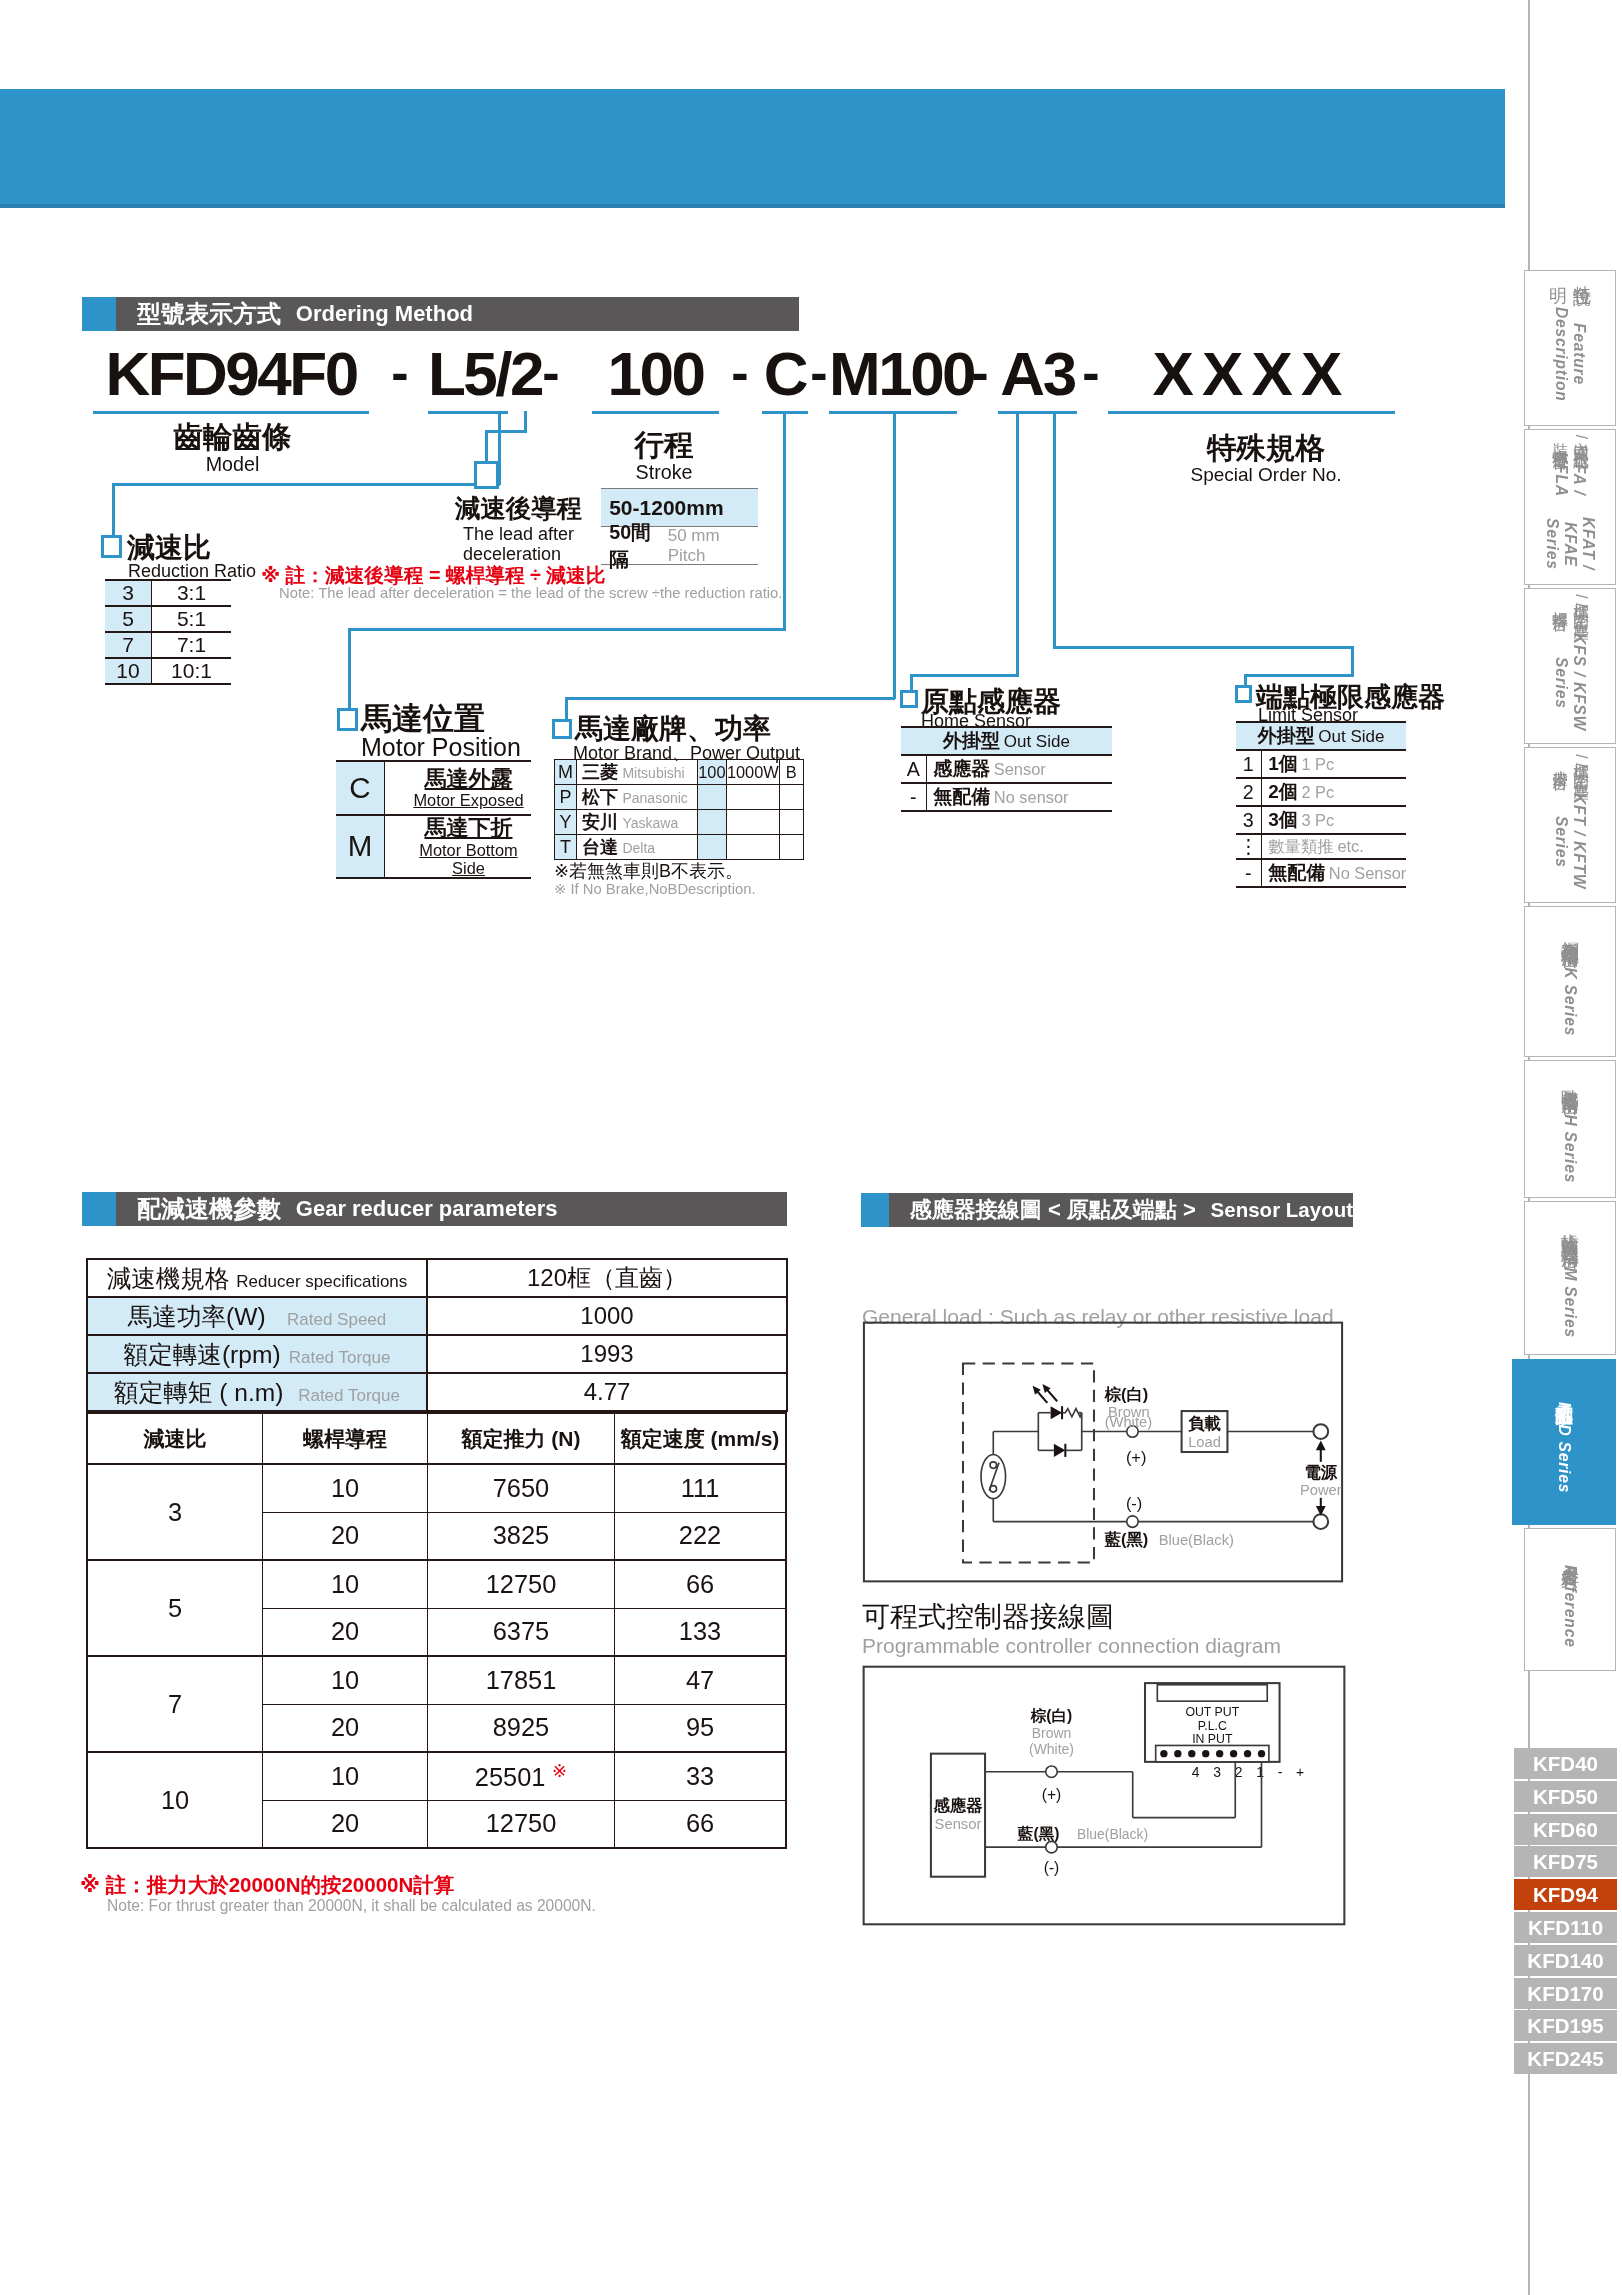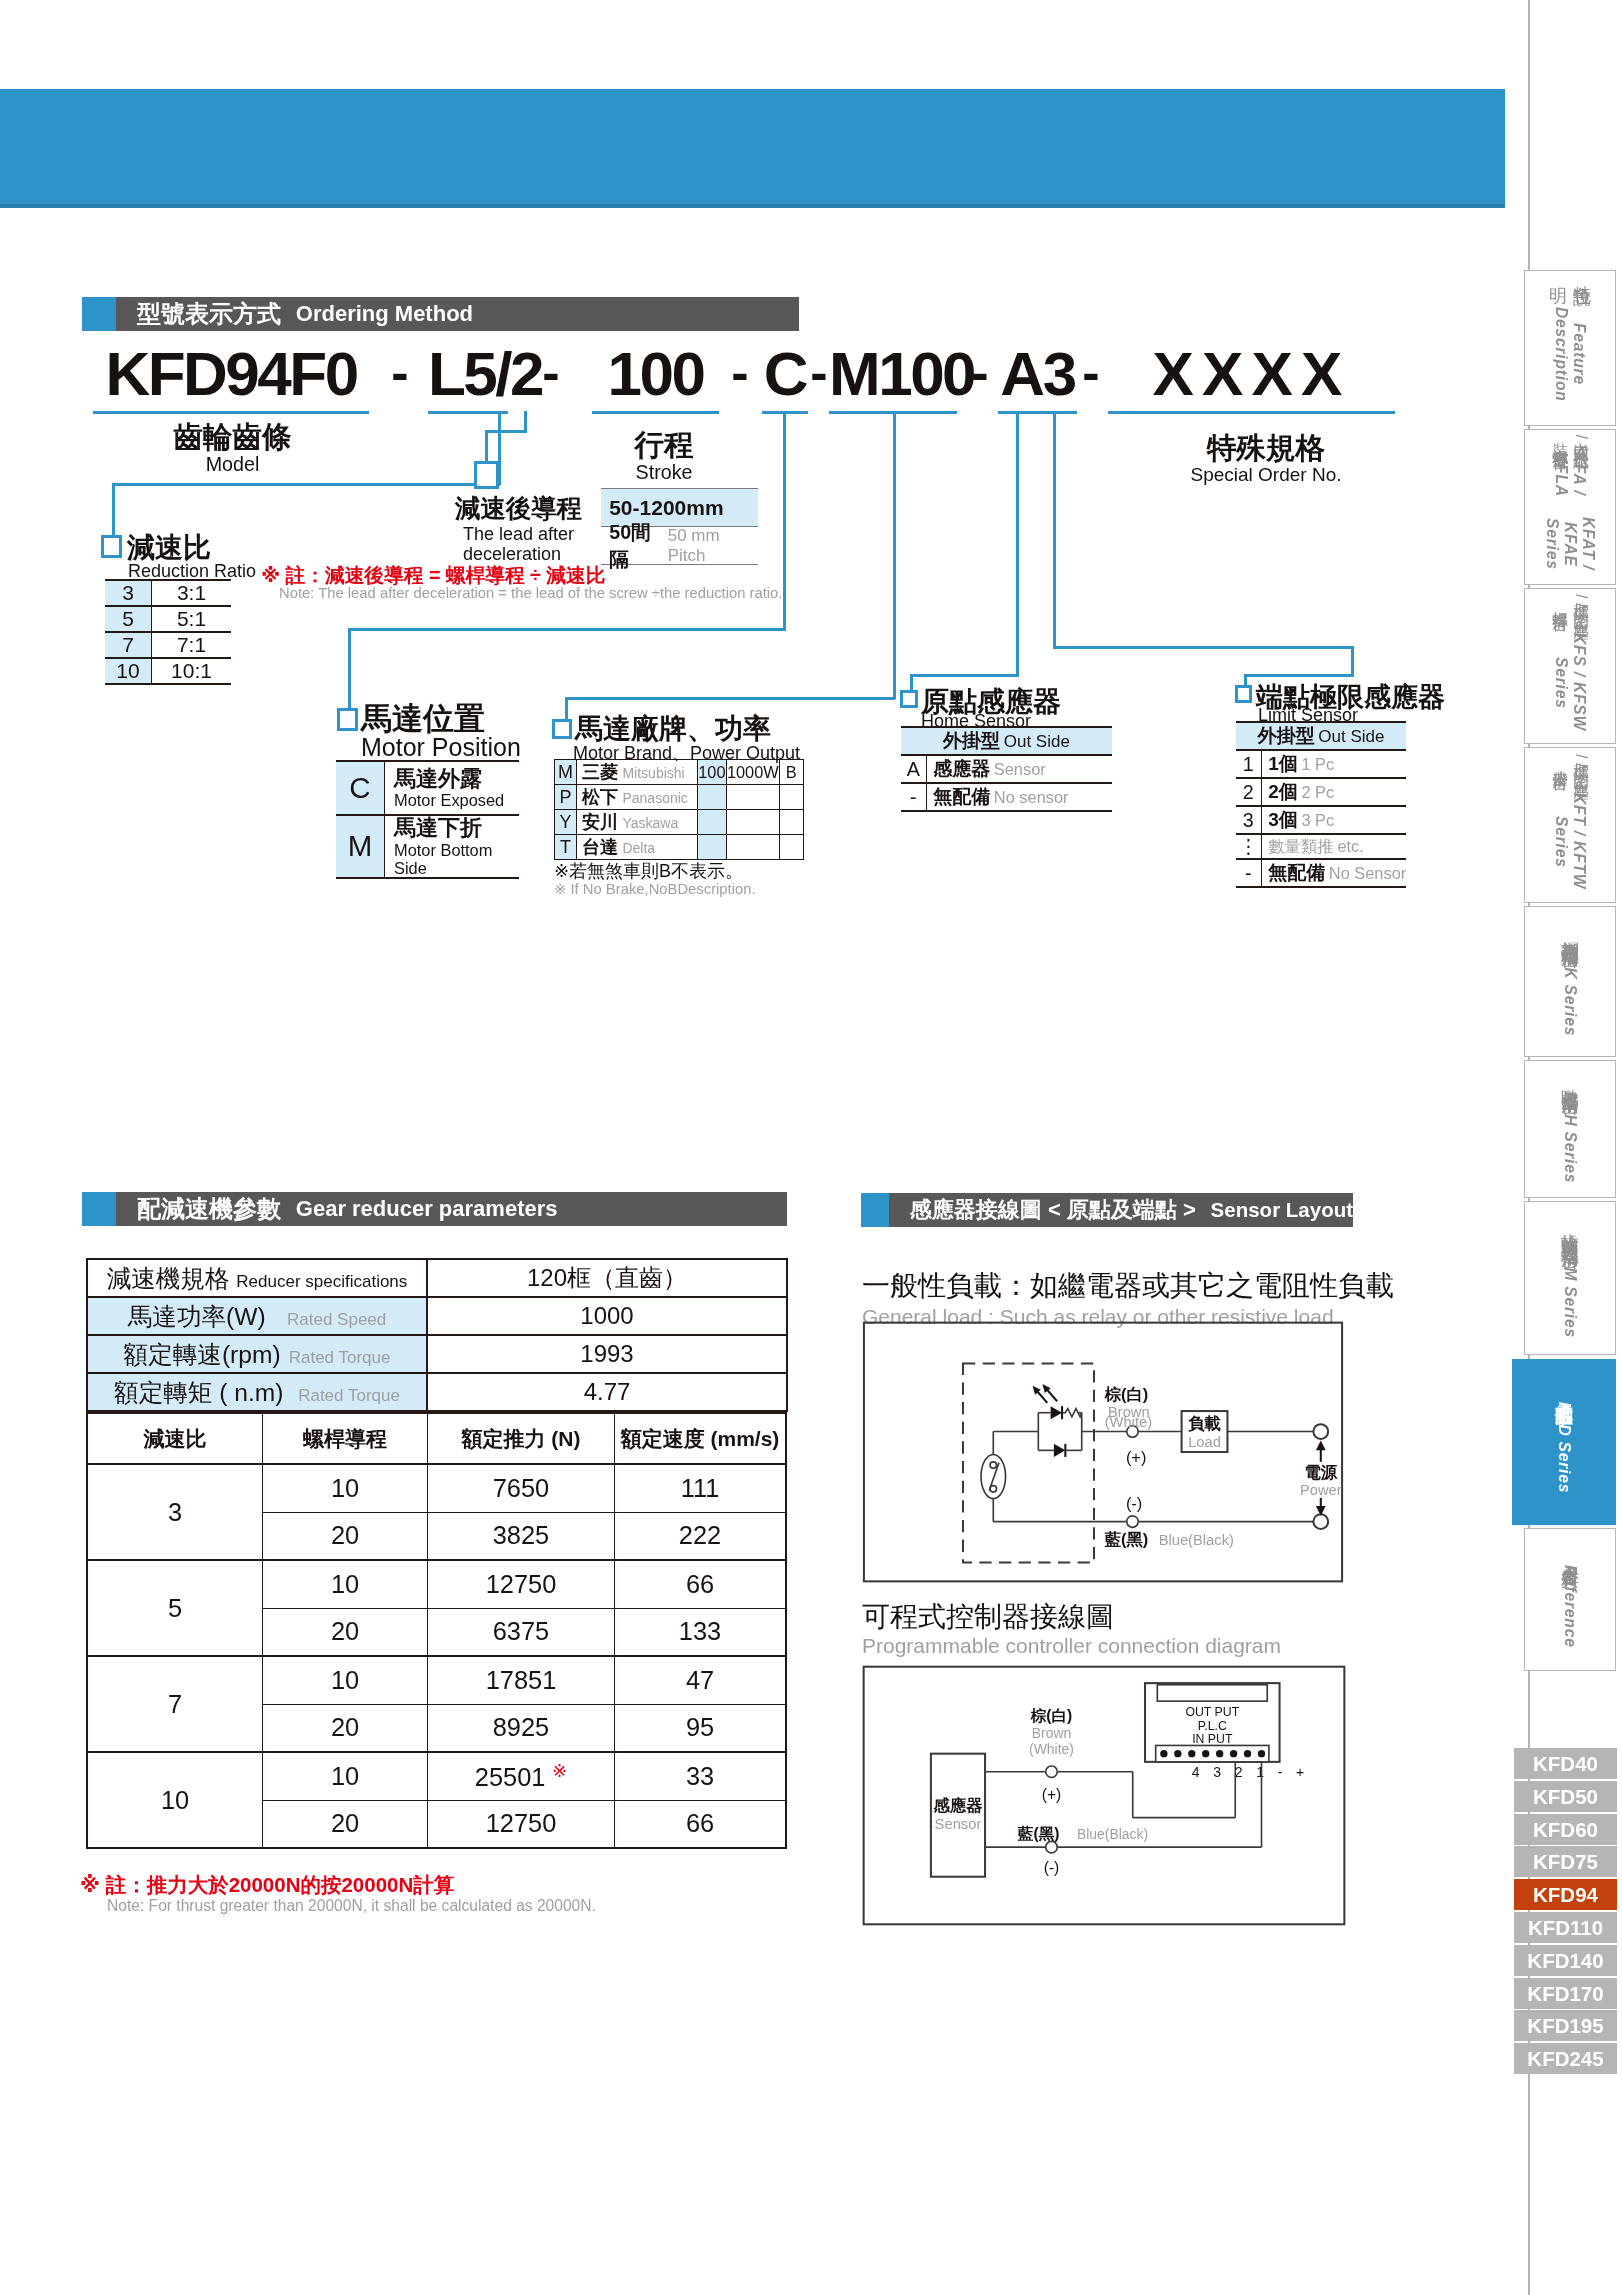--- a/index.html
+++ b/index.html
@@ -29,21 +29,21 @@
   
   table{border-collapse:collapse;}
   td{padding:0;}
   .rt{position:absolute;left:105px;top:579px;font-size:21px;}
   .rt td{border-top:2.5px solid #231815;border-bottom:2.5px solid #231815;height:22px;text-align:center;}
   .rt td.c1{width:46px;background:#d3eaf7;border-right:1.6px solid #231815;}
   .rt td.c2{width:79px;}
   .mp{position:absolute;left:336px;top:760px;}
   .mp td{border-top:2.5px solid #231815;border-bottom:2.5px solid #231815;height:52px;}
   .mp td.code{width:48px;background:#d3eaf7;font-size:29.5px;text-align:center;border-right:1.6px solid #231815;}
-  .mp td.d{width:125px;text-align:left;padding-left:9px;}
+  .mp td.d{width:125px;text-align:center;padding-left:21px;text-decoration:underline;}
   .mp .zh{font-weight:bold;font-size:22px;display:block;line-height:24.6px;}
   .mp .en{font-size:16.4px;display:block;line-height:18px;}
   .mb{position:absolute;left:554px;top:759px;font-size:16.4px;}
   .mb td{border:1.6px solid #231815;height:24px;text-align:center;}
   .mb td.code{width:21px;background:#d3eaf7;font-size:18px;}
   .mb td.brand{width:115px;text-align:left;padding-left:4.9px;}
   .mb td.pc{width:28px;background:#d3eaf7;}
   .mb td.pw{width:48px;}
   .mb td.bk{width:23px;}
   .mb .zh{font-weight:bold;font-size:18px;}
@@ -400,21 +400,20 @@
   <div class="len gy" style="left:107px;top:1897px;font-size:15.6px;">Note: For thrust greater than 20000N, it shall be calculated as 20000N.</div>
 
   <div class="secbar" style="left:861px;top:1193px;width:492px;">
     <div class="sq"></div>
     <div class="body">
       <span class="bzh" style="font-size:22px;">感應器接線圖 &lt; 原點及端點 &gt;</span>
       <span class="ben" style="font-size:20.5px;">Sensor Layout</span>
     </div>
   </div>
 
-  <div class="lzh" style="left:862px;top:1267px;font-size:28px;font-weight:500;">一般性負載：如繼電器或其它之電阻性負載</div>
   <div class="len gy" style="left:862px;top:1305px;font-size:21px;">General load : Such as relay or other resistive load</div>
 
   <svg class="dia" style="left:862px;top:1321px;" width="482" height="262" viewBox="0 0 588 320">
     <rect x="2" y="2" width="584" height="316" fill="none" stroke="#3a3a3a" stroke-width="2.5"></rect>
     <rect x="123" y="52" width="160" height="243" fill="none" stroke="#3a3a3a" stroke-width="2.5" stroke-dasharray="15 9"></rect>
 
     <line x1="160" y1="135" x2="160" y2="245" stroke="#3a3a3a" stroke-width="2"></line>
     <ellipse cx="160" cy="190" rx="15" ry="27" fill="#fff" stroke="#3a3a3a" stroke-width="2"></ellipse>
     <circle cx="160" cy="176" r="4" fill="none" stroke="#3a3a3a" stroke-width="2"></circle>
     <circle cx="160" cy="205" r="4" fill="none" stroke="#3a3a3a" stroke-width="2"></circle>

